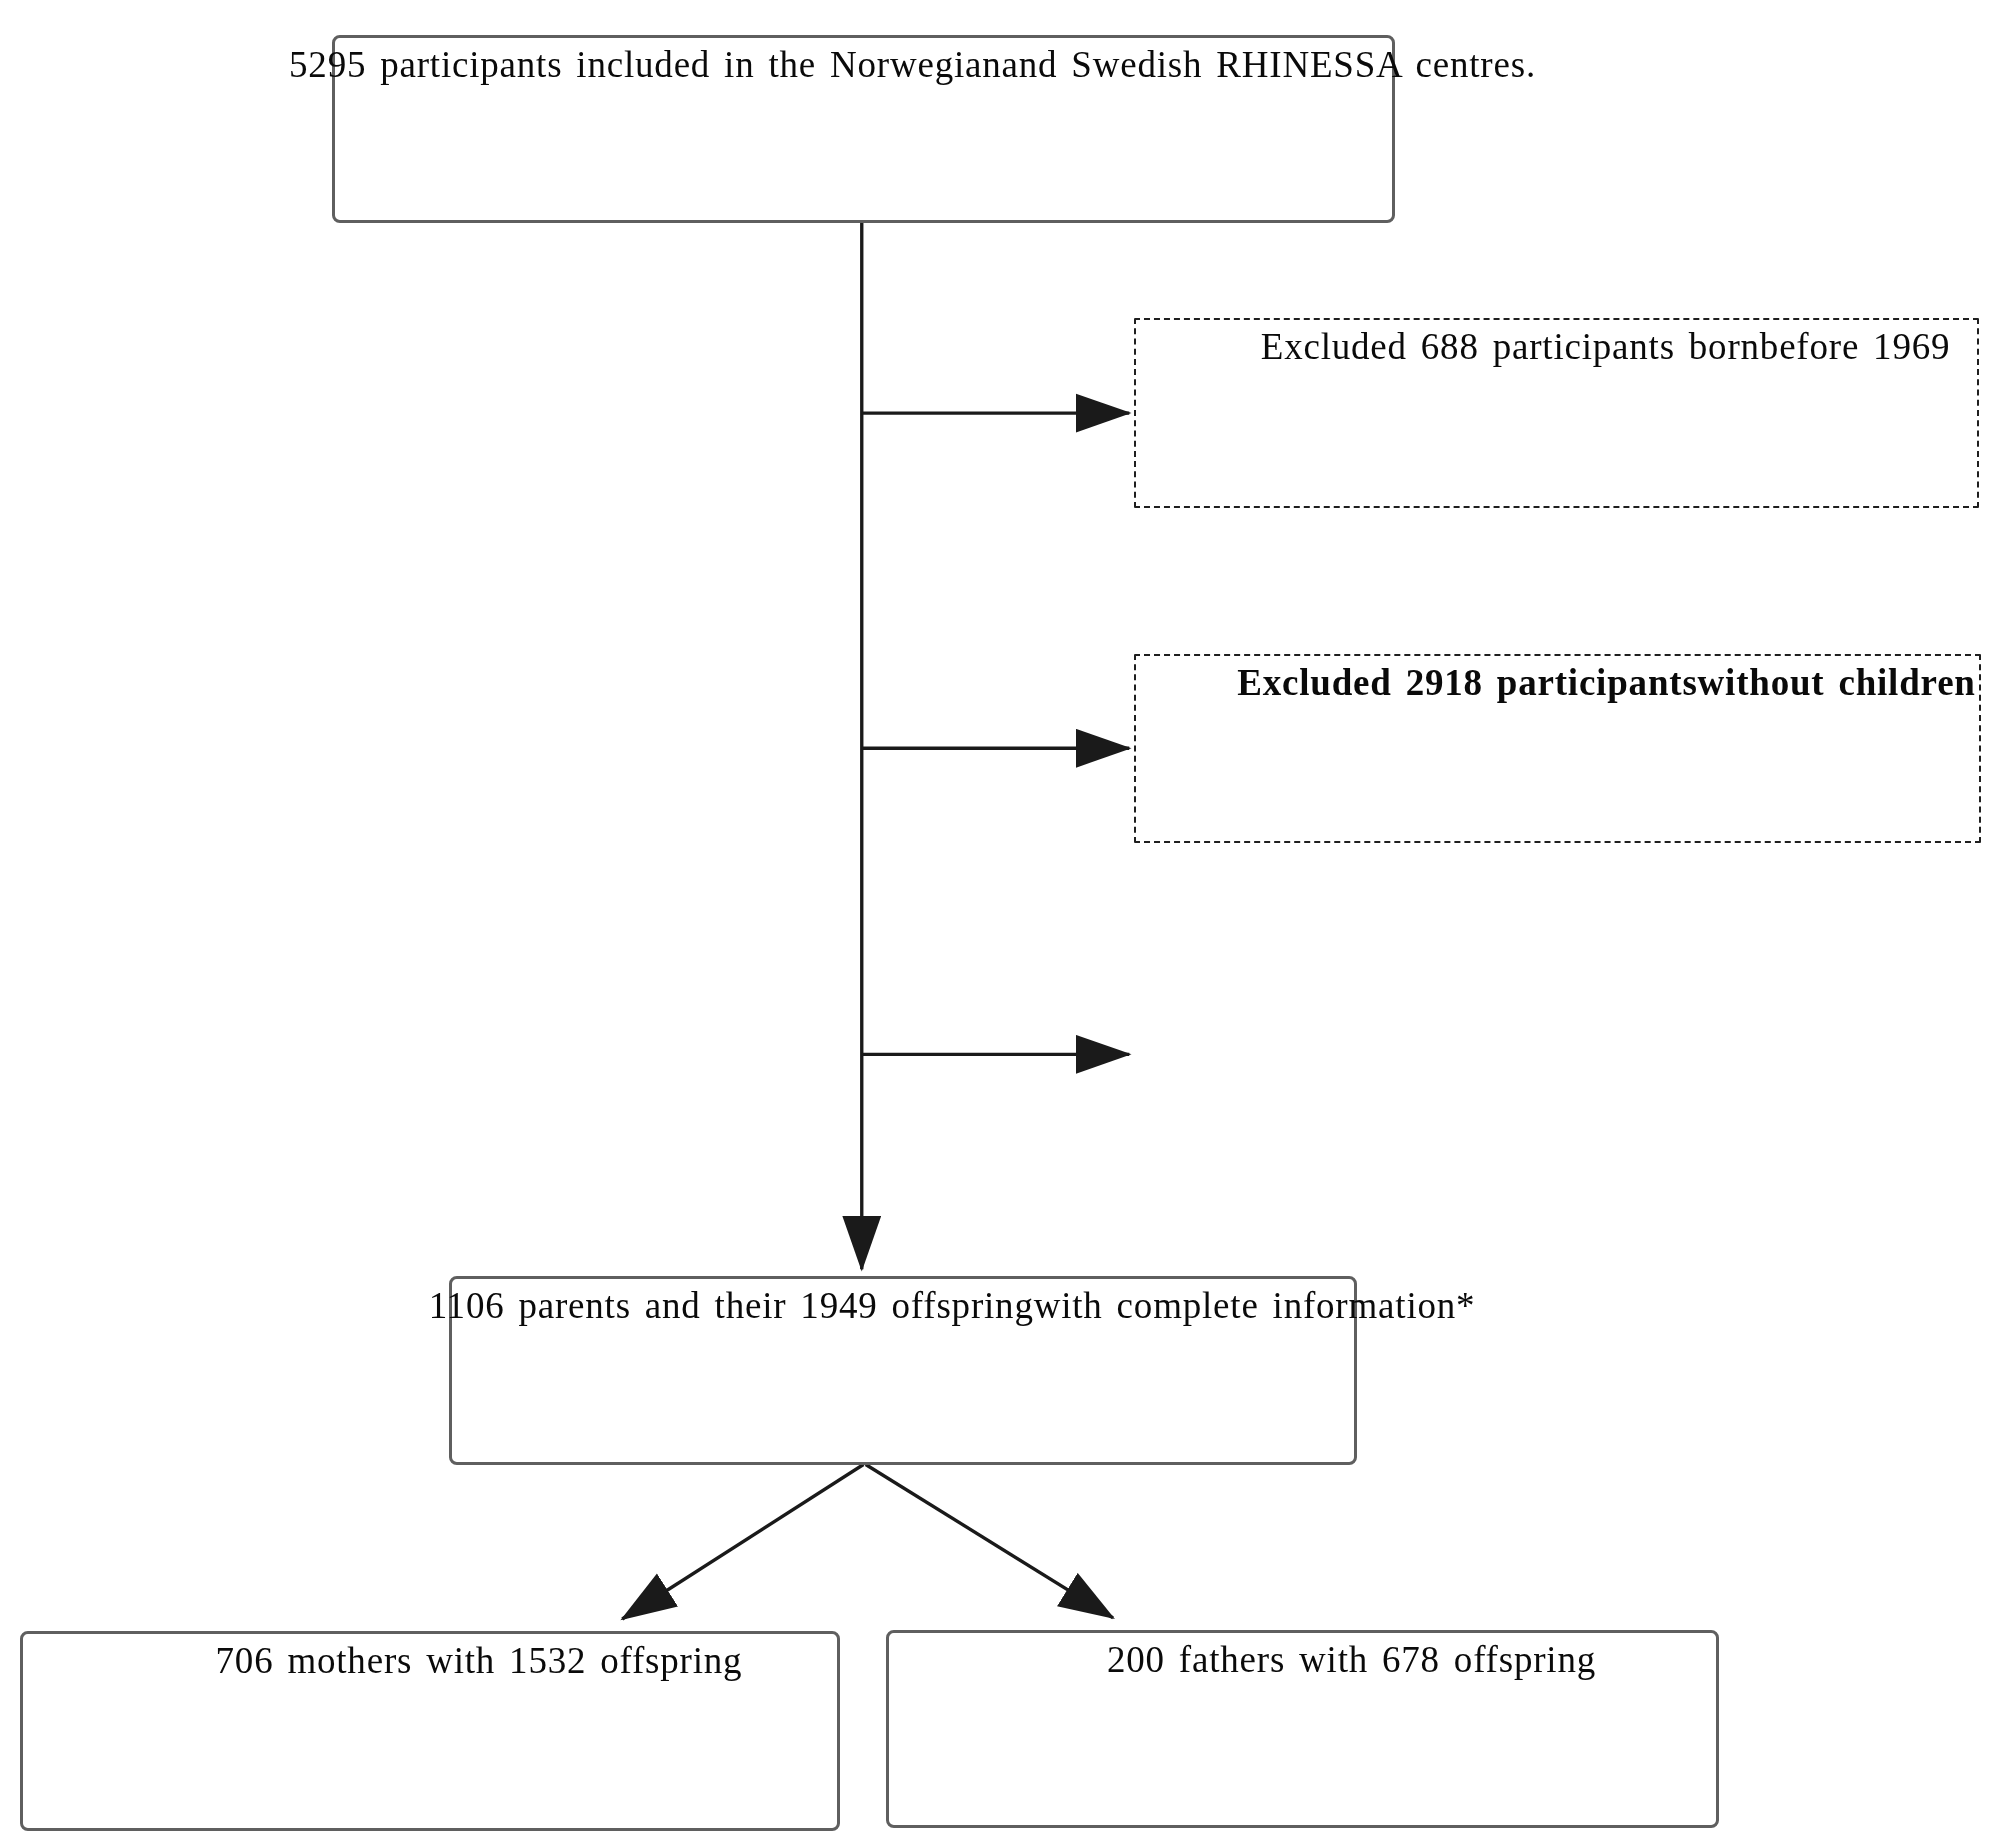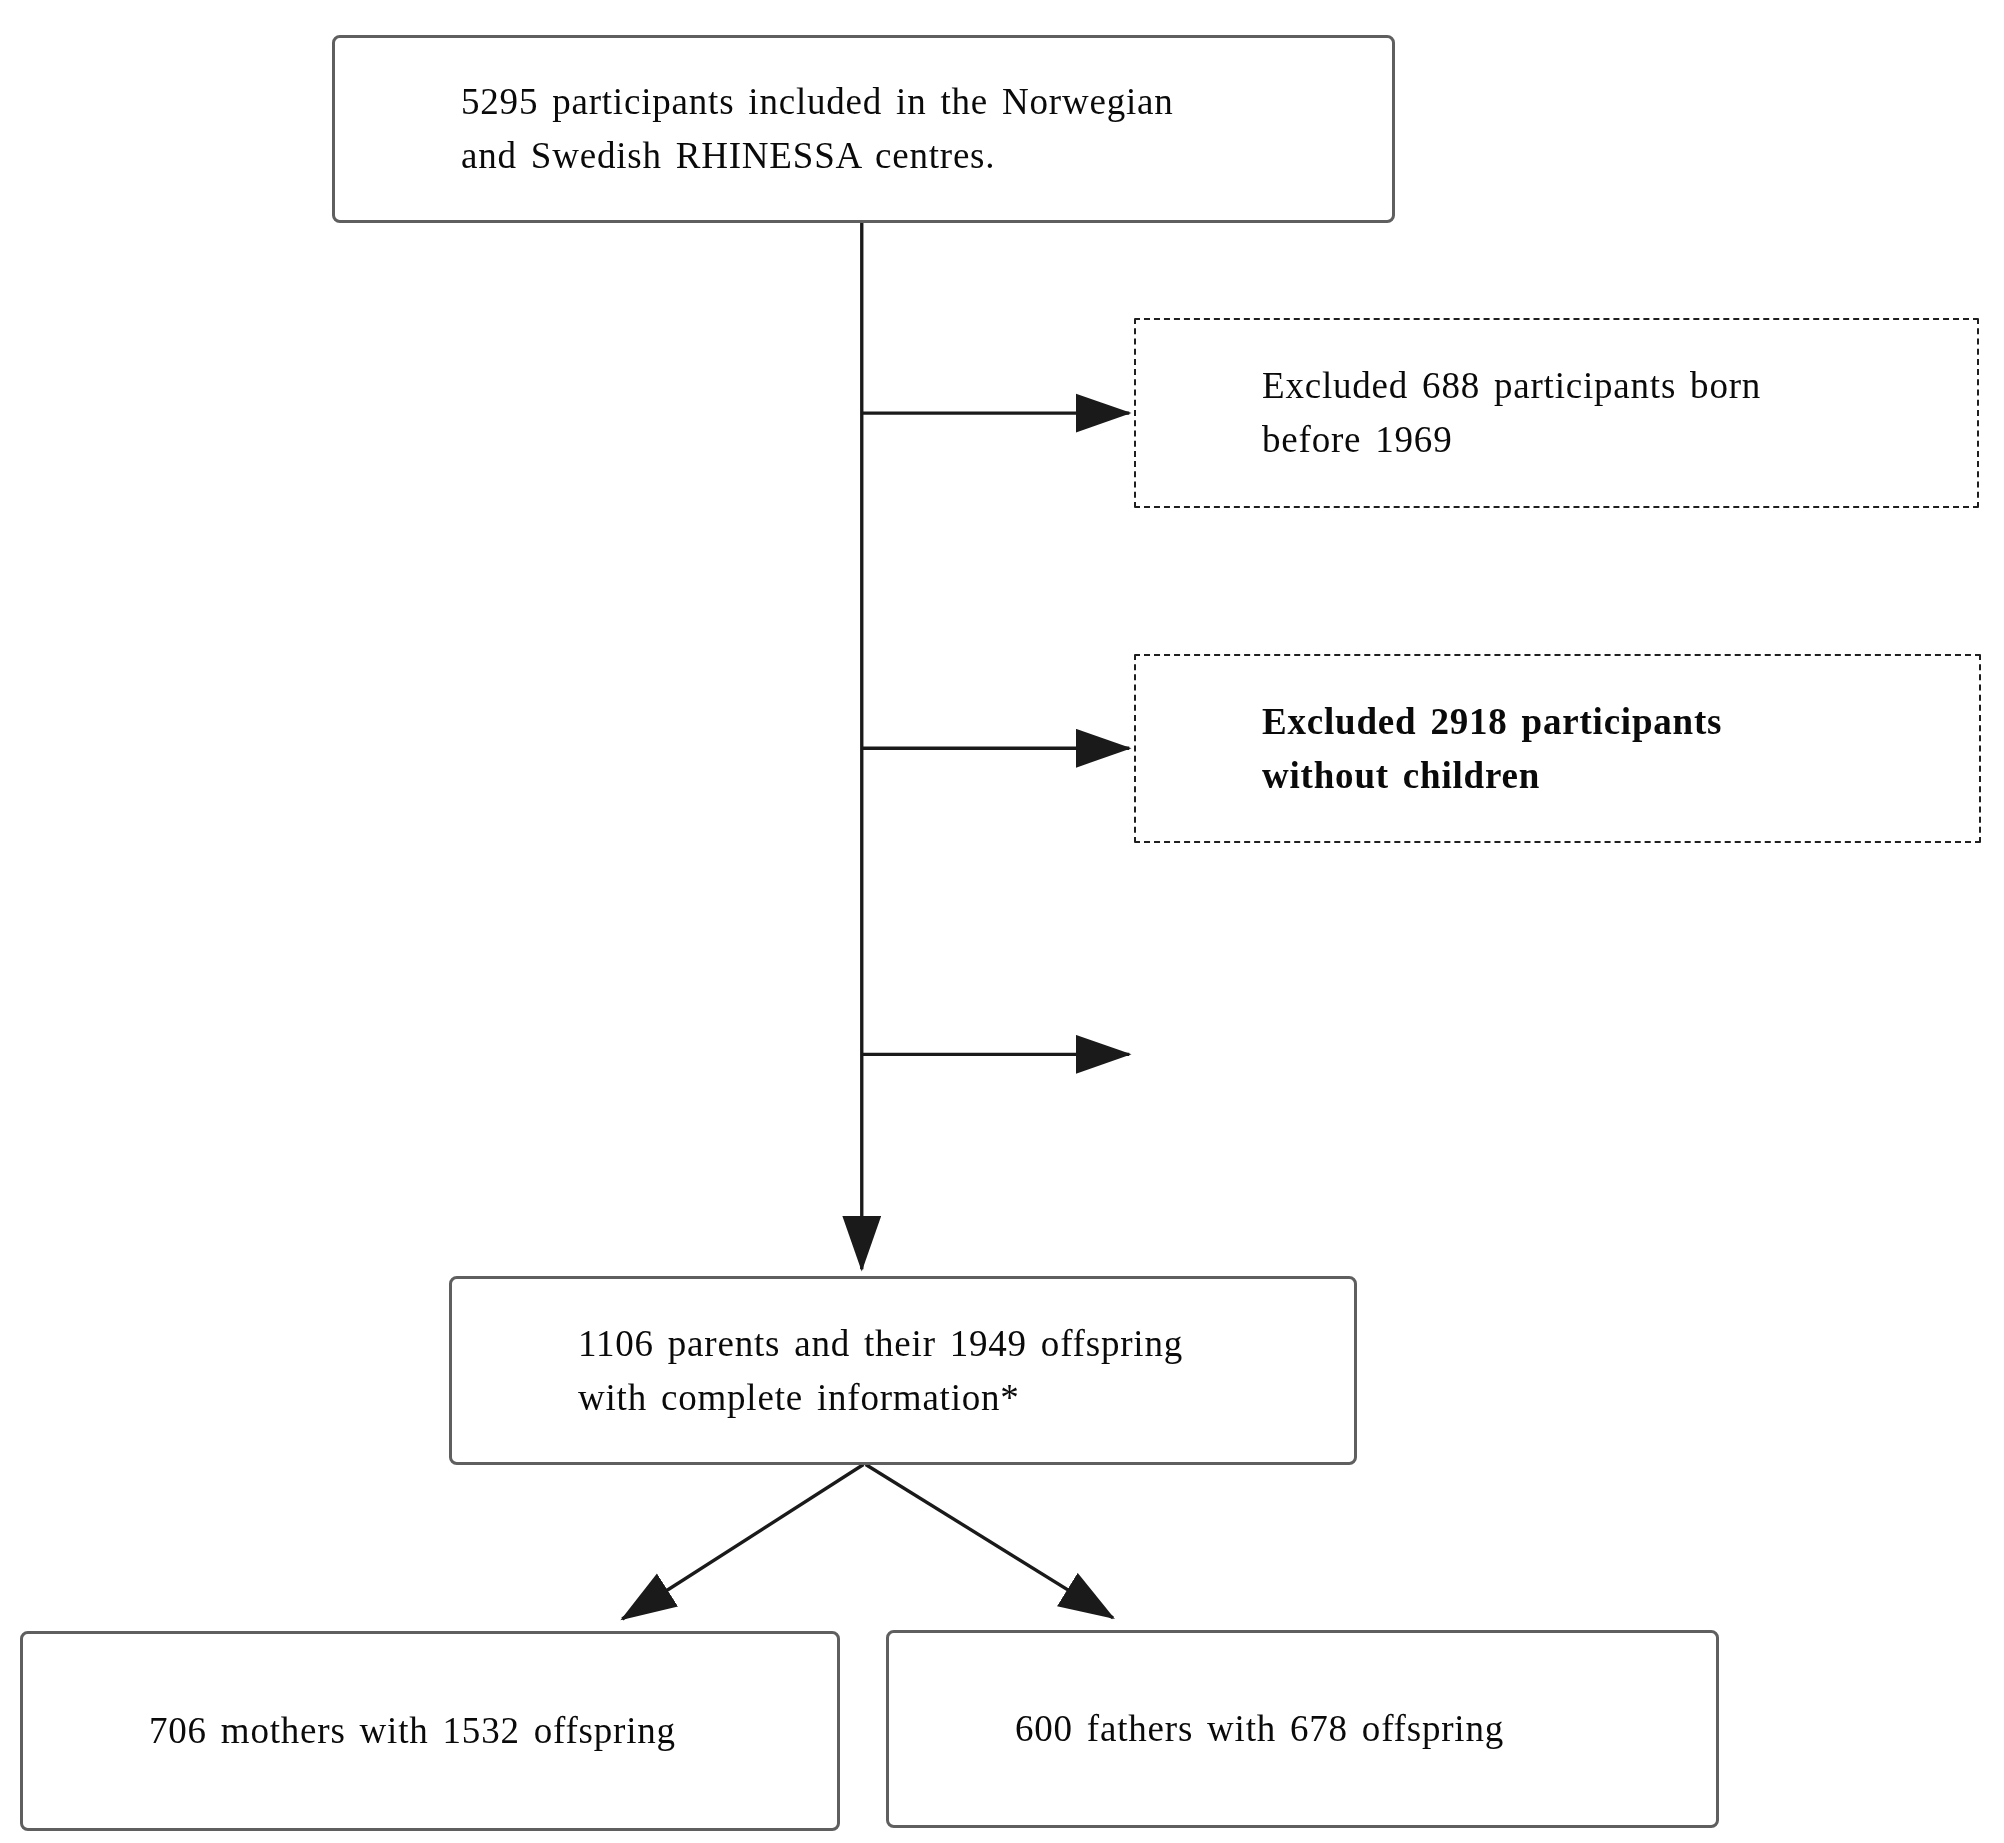--- a/index.html
+++ b/index.html
@@ -13,21 +13,21 @@
     height: 1844px;
     background: #ffffff;
     font-family: "Liberation Serif", "DejaVu Serif", serif;
     color: #0a0a0a;
     overflow: hidden;
   }
   .box {
     position: absolute;
     box-sizing: border-box;
     display: flex;
-    flex-direction: column;
+    flex-direction: row;
     justify-content: center;
     padding-left: 126px;
     padding-right: 28px;
     font-size: 37px;
     line-height: 54px;
     letter-spacing: 0.8px;
     word-spacing: 3.9px;
     background: #ffffff;
   }
   .box .line {
@@ -88,17 +88,17 @@
   <div class="box solid" style="left:410px; top:1276px; width:908px; height:189px;margin-left:39px;">
     <div class="line">1106 parents and their 1949 offspring</div>
     <div class="line">with complete information*</div>
   </div>
 
   <div class="box solid" style="left:20px; top:1631px; width:820px; height:200px;">
     <div class="line">706 mothers with 1532 offspring</div>
   </div>
 
   <div class="box solid" style="left:886px; top:1630px; width:833px; height:198px;">
-    <div class="line">600 fathers with 678 offspring</div>
+    <div class="line">200 fathers with 678 offspring</div>
   </div>
 
 </div>
 
 
 </body></html>

